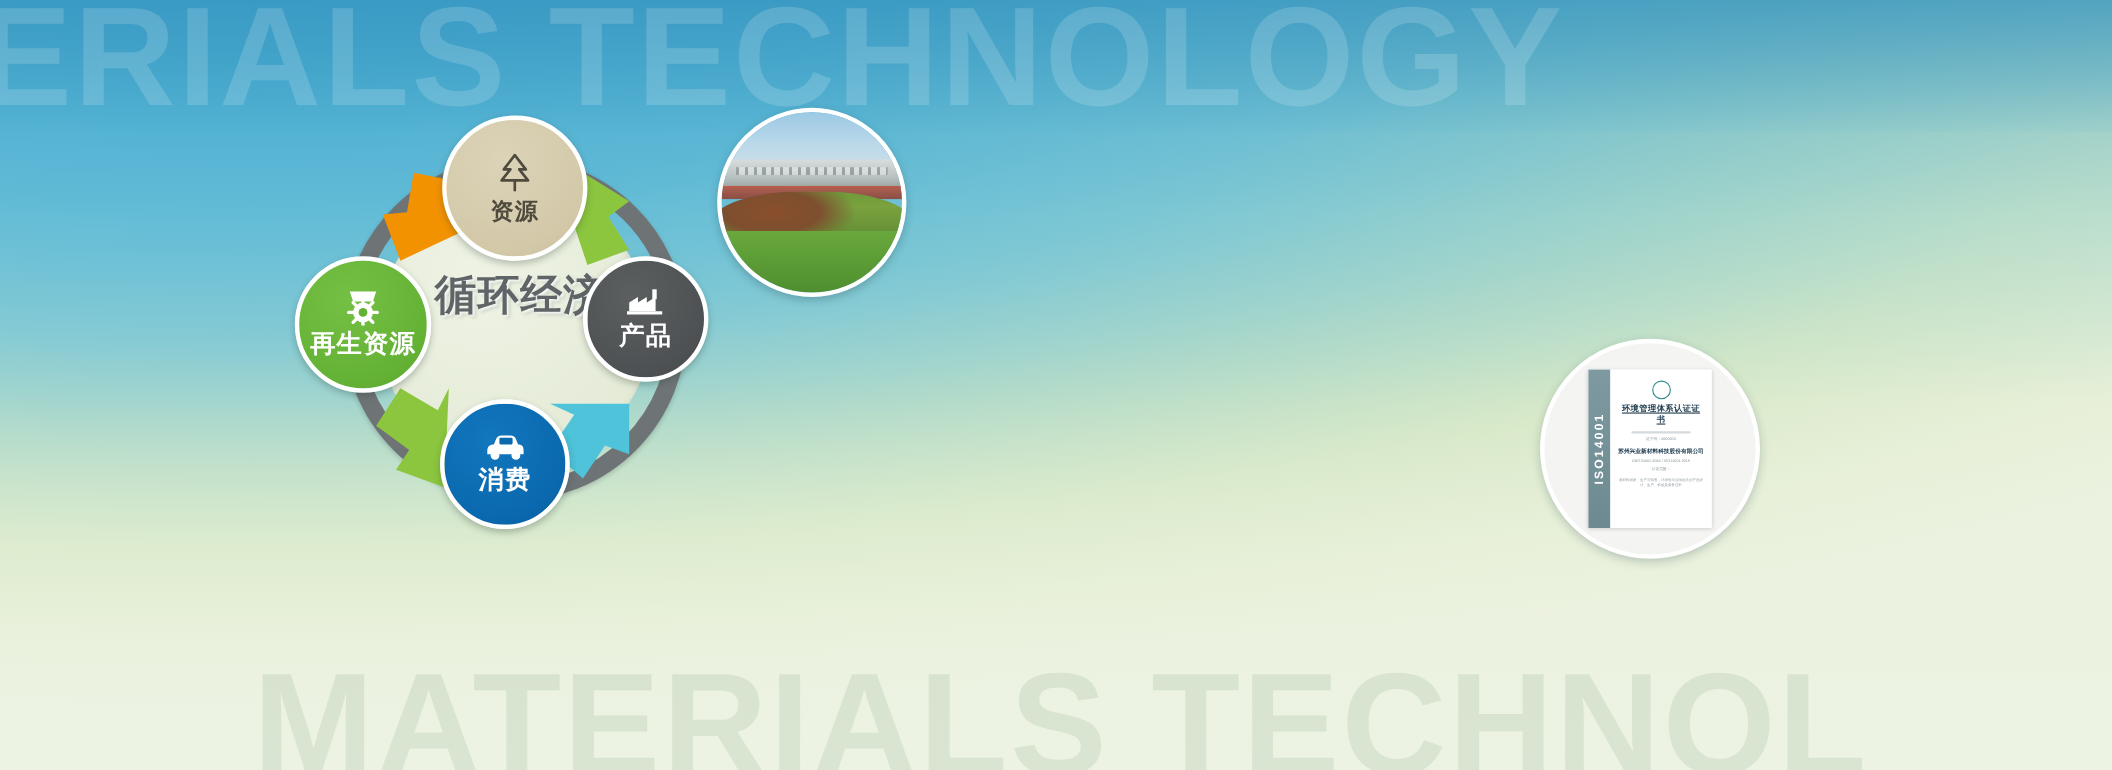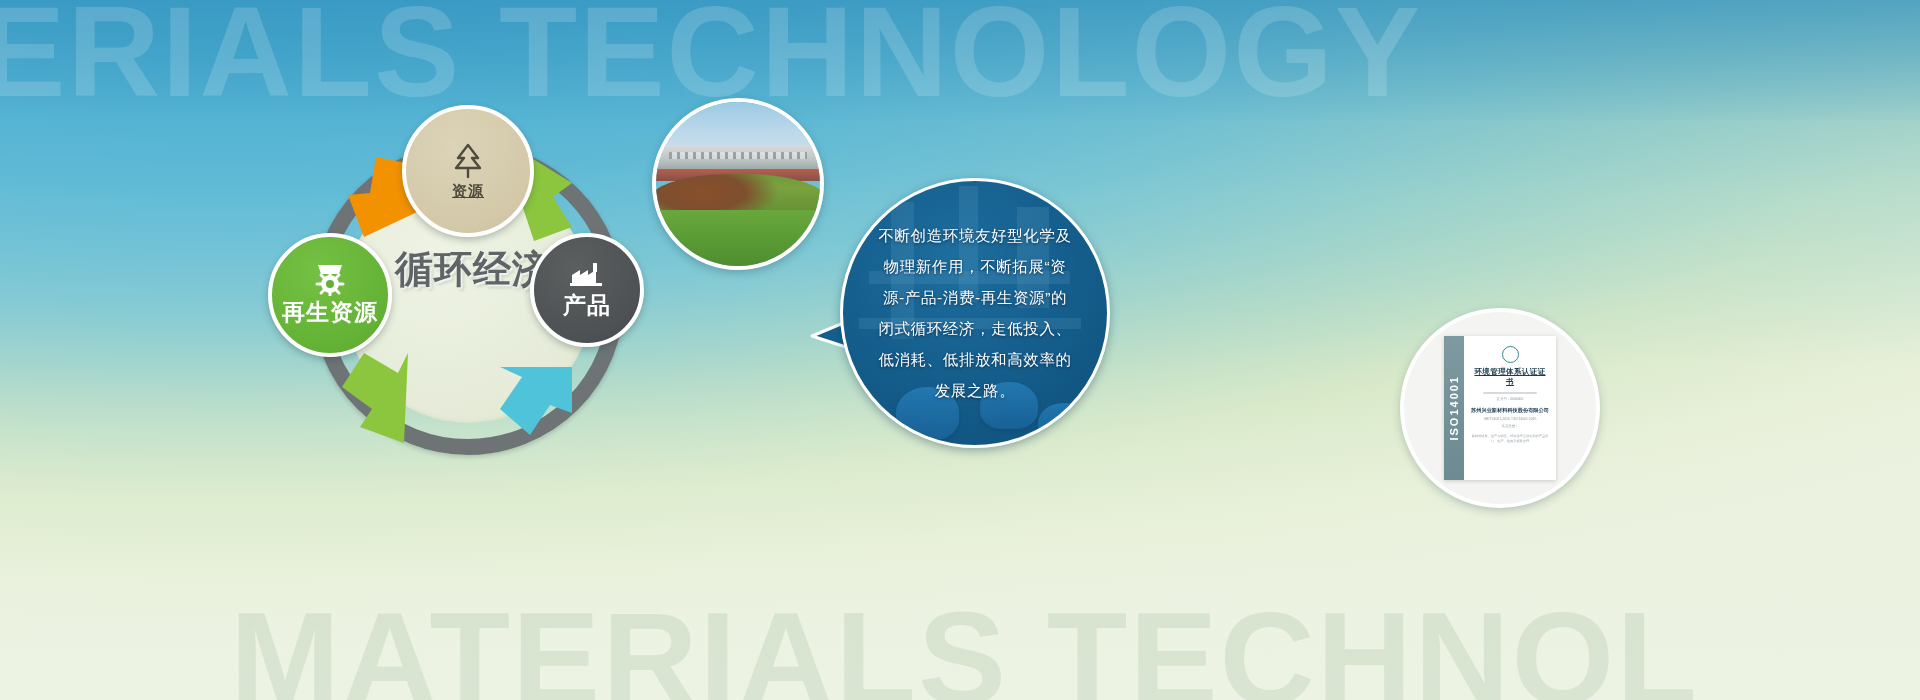--- a/index.html
+++ b/index.html
@@ -110,21 +110,21 @@
     color:#fff;
     box-sizing:border-box;
   }
   .node .nlabel{font-size:23px;font-weight:700;letter-spacing:1px;margin-top:1px;}
   .node svg{display:block;}
   .node-resource{
     left:130px;top:0px;width:132px;height:132px;
     background:radial-gradient(circle at 40% 30%, #dcd3b8 0%, #d3c9a9 70%, #c8bd99 100%);
     color:#4e4a3d;
   }
-  .node-resource .nlabel{color:#4e4a3d;font-size:15px;text-decoration:underline;}
+  .node-resource .nlabel{color:#4e4a3d;font-size:21px;}
   .node-product{
     left:258px;top:128px;width:114px;height:114px;
     background:radial-gradient(circle at 38% 30%, #5b5f60 0%, #4d5153 70%, #44484a 100%);
   }
   .node-consume{
     left:128px;top:258px;width:118px;height:118px;
     background:radial-gradient(circle at 38% 30%, #1277bd 0%, #0a68ae 70%, #0a5d9c 100%);
   }
   .node-recycle{
     left:-4px;top:128px;width:124px;height:124px;
@@ -292,20 +292,33 @@
           <g fill="#ffffff">
             <path d="M4 16 L12 11 V16 L20 11 V16 L28 11 V24 H4 Z"></path>
             <rect x="25" y="4" width="4" height="9"></rect>
             <path d="M2 24 h32 v3 H2 z"></path>
           </g>
         </svg>
       </span>
       <span class="nlabel">产品</span>
     </div>
 
+    <div class="node node-consume">
+      <span>
+        <svg width="44" height="28" viewBox="0 0 44 28" aria-hidden="true">
+          <g fill="#ffffff">
+            <path d="M6 18 C6 13 9 12 12 12 L14 7 C15 5 17 4 19 4 H27 C29 4 31 5 32 7 L34 12 C37 12 39 13 39 18 V21 H6 Z"></path>
+            <rect x="17" y="6" width="12" height="6" rx="1" fill="#0a68ae"></rect>
+            <circle cx="13" cy="22" r="4"></circle>
+              <circle cx="32" cy="22" r="4"></circle>
+          </g>
+        </svg>
+      </span>
+      <span class="nlabel">消费</span>
+    </div>
 
     <div class="node node-recycle">
       <span>
         <svg width="38" height="34" viewBox="0 0 38 34" aria-hidden="true">
           <g fill="#ffffff">
             <path d="M7 3 h24 l-3 9 H10 Z"></path>
             <g>
               <circle cx="19" cy="22" r="9"></circle>
               <g stroke="#ffffff" stroke-width="3" stroke-linecap="round">
                 <path d="M19 9 V13"></path>
@@ -327,38 +340,20 @@
   </div>
 
   <div class="photo-circle">
     <div class="photo-sky"></div>
     <div class="photo-bld"></div>
     <div class="photo-red"></div>
     <div class="photo-shrub"></div>
     <div class="photo-grass"></div>
   </div>
 
-  <div class="bubble">
-    <svg class="bubble-tail" viewBox="0 0 86 70" aria-hidden="true">
-      <path d="M84 6 L2 40 L76 64 Z" fill="#155f8e" stroke="#ffffff" stroke-width="3" stroke-linejoin="round"></path>
-    </svg>
-    <div class="bubble-body">
-      <div class="bubble-photo">
-        <span class="bp-pipe" style="left:18%;top:8%;width:9%;height:52%;"></span>
-        <span class="bp-pipe" style="left:44%;top:2%;width:7%;height:44%;"></span>
-        <span class="bp-pipe" style="left:66%;top:10%;width:12%;height:38%;"></span>
-        <span class="bp-pipe" style="left:10%;top:34%;width:76%;height:5%;"></span>
-        <span class="bp-pipe" style="left:6%;top:52%;width:84%;height:4%;"></span>
-        <span class="bp-helmet" style="left:20%;bottom:2%;width:24%;height:20%;"></span>
-        <span class="bp-helmet" style="left:52%;bottom:6%;width:22%;height:18%;"></span>
-        <span class="bp-helmet" style="left:74%;bottom:0%;width:20%;height:16%;"></span>
-      </div>
-      <div class="bubble-text">不断创造环境友好型化学及物理新作用，不断拓展“资源-产品-消费-再生资源”的闭式循环经济，走低投入、低消耗、低排放和高效率的发展之路。</div>
-    </div>
-  </div>
 
 
   <div class="cert cert-iso">
     <div class="doc doc-iso">
       <div class="spine">
         <span>ISO14001</span>
       </div>
       <div class="page">
         <div class="emblem"></div>
         <div class="i-t">环境管理体系认证证书</div>

